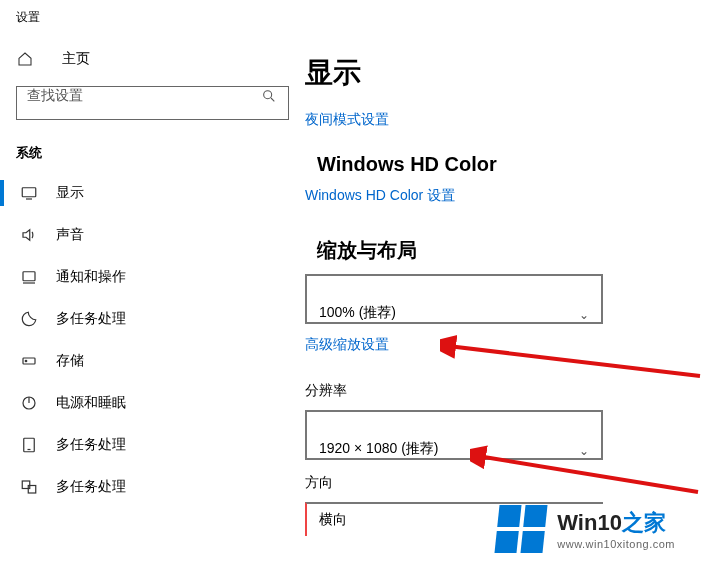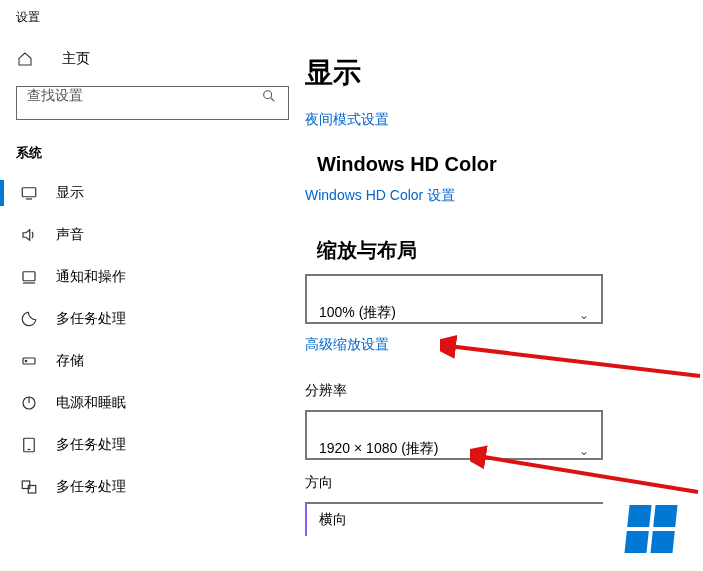--- a/index.html
+++ b/index.html
@@ -120,21 +120,21 @@
     padding: 0 12px;
     font-size: 14px;
     cursor: pointer;
     background: #fff;
   }
   .dropdown.thick { border: 2px solid #777; }
   .chev { font-size: 12px; color: #555; }
   .input-line {
     width: 298px;
     height: 34px;
-    border-left: 2px solid #8b5cf6;
+    border-left: 2px solid #ef4444;
     border-top: 2px solid #777;
     border-right: none;
     border-bottom: none;
     display: flex;
     align-items: center;
     padding: 0 12px;
     font-size: 14px;
   }
   
   .arrow-svg {
@@ -315,13 +315,19 @@
   <line x1="228" y1="54" x2="8" y2="18" stroke="#d11" stroke-width="4" marker-end="url(#ah2)"></line>
 </svg>
 
 <div class="watermark">
   <div class="winlogo">
       <div></div>
       <div></div>
       <div></div>
       <div></div>
     </div>
+  <div class="wm-text">
+    <div class="wm-top">
+      <span>Win10</span><span class="accent">之家</span>
+    </div>
+    <div class="wm-url">www.win10xitong.com</div>
+  </div>
 </div>
 
 </body></html>

